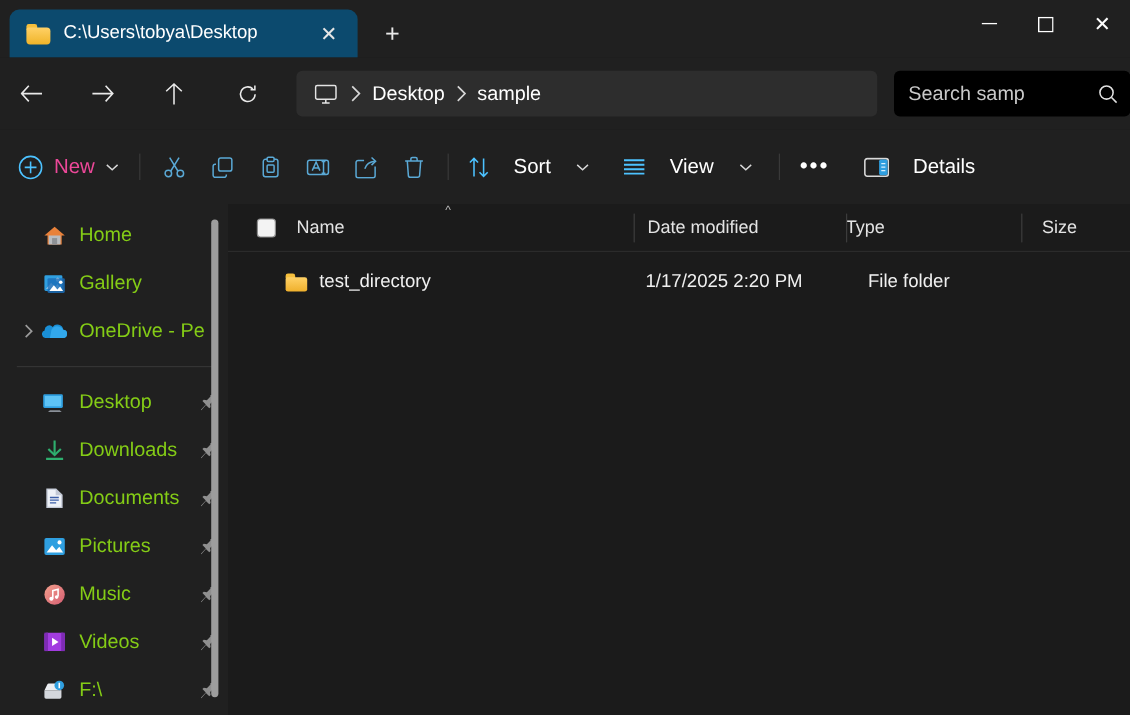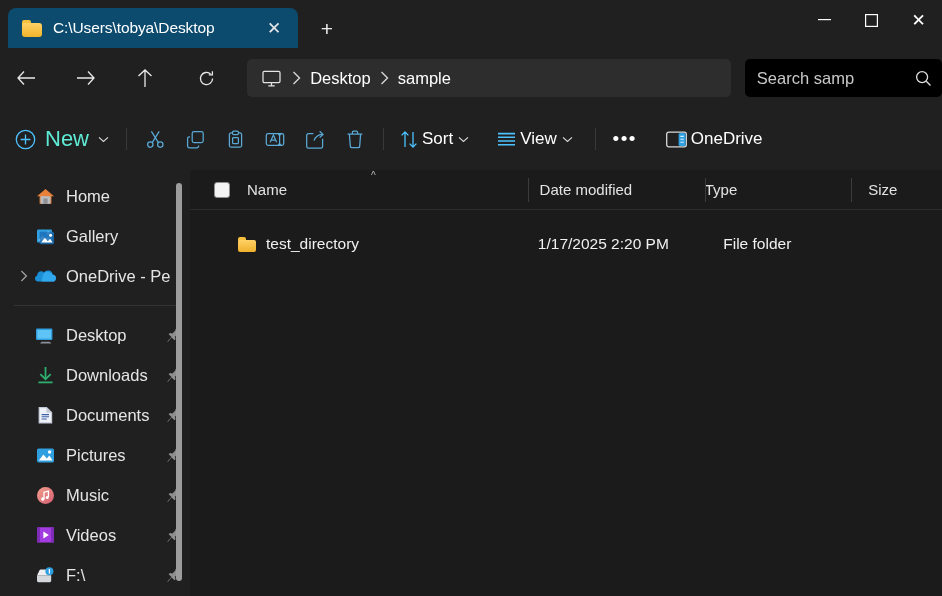--- a/index.html
+++ b/index.html
@@ -98,30 +98,30 @@
   
   .toolbar {
     position: absolute; left: 0; top: 108px; width: 942px; height: 62px;
     background: #202020; display: flex; align-items: center;
   }
   .tb-new {
     display: flex; align-items: center; height: 36px; margin-left: 9px;
     padding: 0 9px 0 6px; border-radius: 5px; gap: 9px;
   }
   .tb-new .plus-circle { color: #4cc2ff; display: flex; align-items: center; }
-  .tb-new .lbl { font-size: 22px; color: #5eead4; }
+  .tb-new .lbl { font-size: 17px; color: #ec4899; }
   .tb-new .chev { color: #d8d8d8; display: flex; align-items: center; }
   .tb-sep { width: 1px; height: 22px; background: #393939; margin: 0 8px; }
   .tb-icon {
     width: 40px; height: 36px; display: flex; align-items: center; justify-content: center;
     border-radius: 5px; color: #5aa9d6;
   }
   .tb-icon svg { display: block; }
   .tb-text {
-    display: flex; align-items: center; height: 36px; gap: 4px;
+    display: flex; align-items: center; height: 36px; gap: 20px;
     padding: 0 8px; border-radius: 5px;
   }
   .tb-text .ic { color: #4cc2ff; display: flex; align-items: center; }
   .tb-text .lbl { font-size: 17px; color: #ffffff; }
   .tb-text .chev { color: #d8d8d8; display: flex; align-items: center; margin-left: 1px; }
   .tb-dots {
     width: 42px; height: 36px; display: flex; align-items: center; justify-content: center;
     border-radius: 5px; color: #ffffff; font-size: 19px; letter-spacing: 1.5px;
   }
   .tb-details { margin-left: 12px; }
@@ -137,21 +137,21 @@
   }
   .nav-item .chevron {
     position: absolute; left: 8px; top: 0; height: 40px; width: 16px;
     display: flex; align-items: center; justify-content: center; color: #9b9b9b;
   }
   .nav-item .ni-icon {
     width: 22px; height: 20px; flex: 0 0 auto; margin-right: 10px;
     display: flex; align-items: center; justify-content: center; position: relative;
   }
   .nav-item .ni-label {
-    font-size: 16.5px; color: #e5e5e5; white-space: nowrap; overflow: hidden; flex: 1 1 auto;
+    font-size: 16.5px; color: #84cc16; white-space: nowrap; overflow: hidden; flex: 1 1 auto;
   }
   .nav-item .pin {
     flex: 0 0 auto; width: 20px; color: #8f8f8f;
     display: flex; align-items: center; justify-content: center;
   }
   .nav-divider { height: 1px; background: #343434; margin: 9px 12px 9px 14px; }
   .sb-scrollbar {
     position: absolute; right: 8px; top: 13px; width: 6px; height: 398px;
     background: #9d9d9d; border-radius: 3px;
   }
@@ -177,21 +177,21 @@
     width: 16px; height: 16px; border: 1px solid #8e8e8e; border-radius: 3px;
     background: #f3f3f3; margin-right: 17px; flex: 0 0 auto;
   }
   .col-date { width: 180px; padding-left: 12px; }
   .col-type { width: 149px; }
   .col-size { width: 92px; padding-left: 17px; }
   .sort-caret {
     position: absolute; left: 181px; top: 1px; color: #bdbdbd; font-size: 10px; line-height: 1;
   }
   .row {
-    display: flex; align-items: flex-end; height: 36px; margin-top: 7px; gap: 22px;
+    display: flex; align-items: center; height: 36px; margin-top: 7px; gap: 22px;
   }
   .cell { font-size: 15.5px; color: #f0f0f0; white-space: nowrap; overflow: hidden; }
   .cell-name { width: 343px; padding-left: 48px; display: flex; align-items: center; }
   .row-folder-icon { width: 18px; height: 15px; position: relative; margin-right: 10px; flex: 0 0 auto; }
   .row-folder-icon .fb {
     position: absolute; left: 0; top: 3px; width: 18px; height: 12px;
     background: linear-gradient(180deg,#ffd166 0%,#efb02c 100%); border-radius: 2px;
   }
   .row-folder-icon .ft {
     position: absolute; left: 0; top: 0; width: 8px; height: 4px;
@@ -403,21 +403,21 @@
   <div class="tb-dots">•••</div>
 
   <div class="tb-text tb-details">
     <span class="ic">
       <svg width="21" height="17" viewBox="0 0 21 17" fill="none">
         <rect x="0.7" y="1.2" width="19.6" height="14.6" rx="2" fill="none" stroke="#d9d9d9" stroke-width="1.3"></rect>
         <rect x="12.6" y="1.9" width="7" height="13.2" rx="1.5" fill="#2f9fe0"></rect>
         <path d="M14.4 5.4h3.4M14.4 8.3h3.4M14.4 11.2h3.4" stroke="#d6f0ff" stroke-width="1.1"></path>
       </svg>
     </span>
-    <span class="lbl">OneDrive</span>
+    <span class="lbl">Details</span>
   </div>
 </div>
 
 <div class="sidebar">
 
   <div class="nav-item" style="margin-top:6px;">
     <span class="ni-icon">
       <svg width="19" height="17" viewBox="0 0 19 17">
         <path d="M9.5 1L18 8.2h-2.6v7.6H3.6V8.2H1z" fill="#e8813a"></path>
         <path d="M4.6 8.2h9.8v7.6H4.6z" fill="#b9bcc0"></path>

